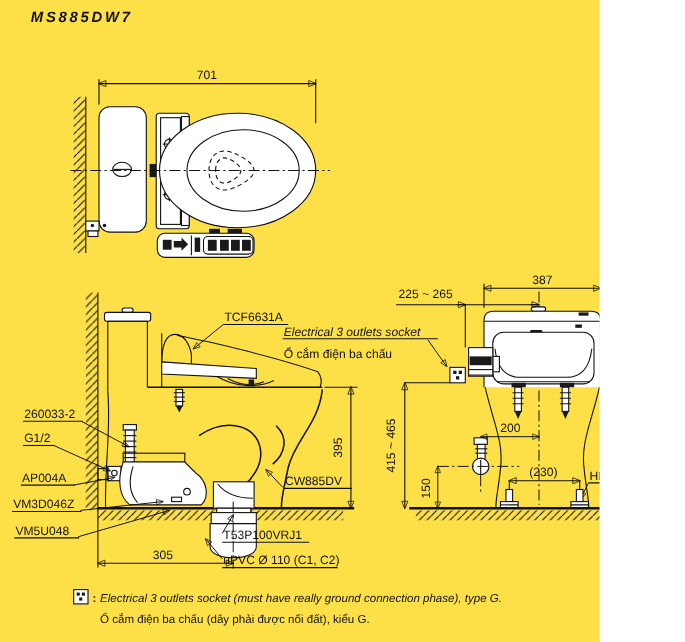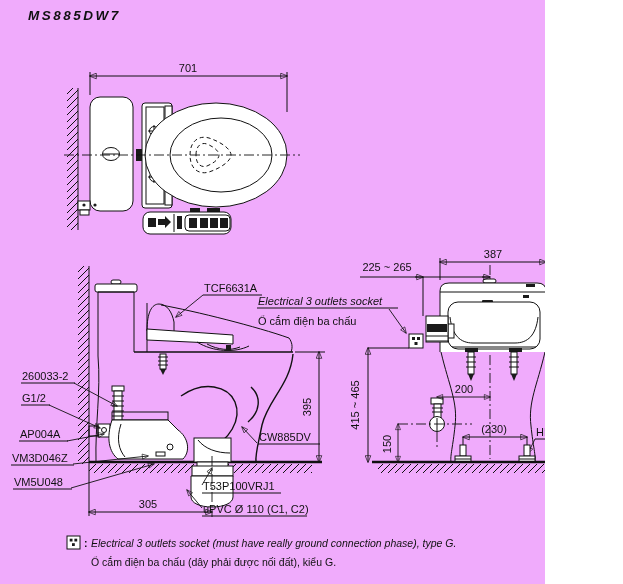--- a/index.html
+++ b/index.html
@@ -1,16 +1,16 @@
 <!DOCTYPE html>
 <html><head>
 <meta charset="utf-8">
 <style>
   html,body{margin:0;padding:0;background:#fff;}
-  .canvas{position:relative;width:545px;height:584px;background:#f0abfc;overflow:hidden;
+  .canvas{position:relative;width:545px;height:584px;background:#fde047;overflow:hidden;
           font-family:"Liberation Sans",sans-serif;}
   svg text{font-family:"Liberation Sans",sans-serif;font-size:11px;fill:#111;}
   svg .title{font-size:13.5px;font-weight:bold;font-style:italic;letter-spacing:2.5px;}
   svg .it{font-style:italic;}
   svg .ft{font-size:10.5px;}
   svg .bold{font-weight:bold;}
   svg line,svg path,svg rect,svg ellipse,svg circle,svg polyline{stroke:#111;fill:none;stroke-width:1;}
   svg .wfill{fill:#ffffff;}
   svg .blk{fill:#1a1a1a;stroke:none;}
   svg .dim{stroke-width:0.9;}

